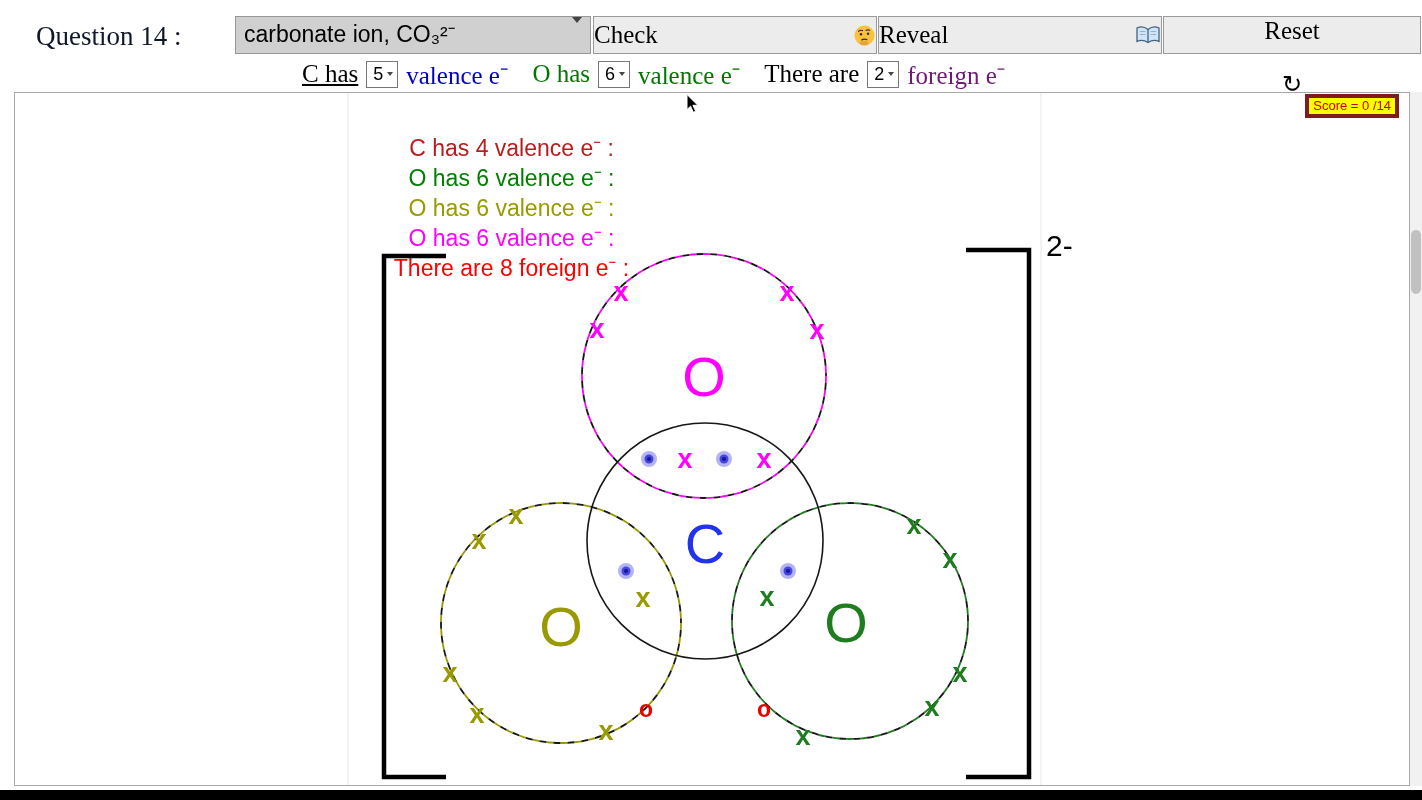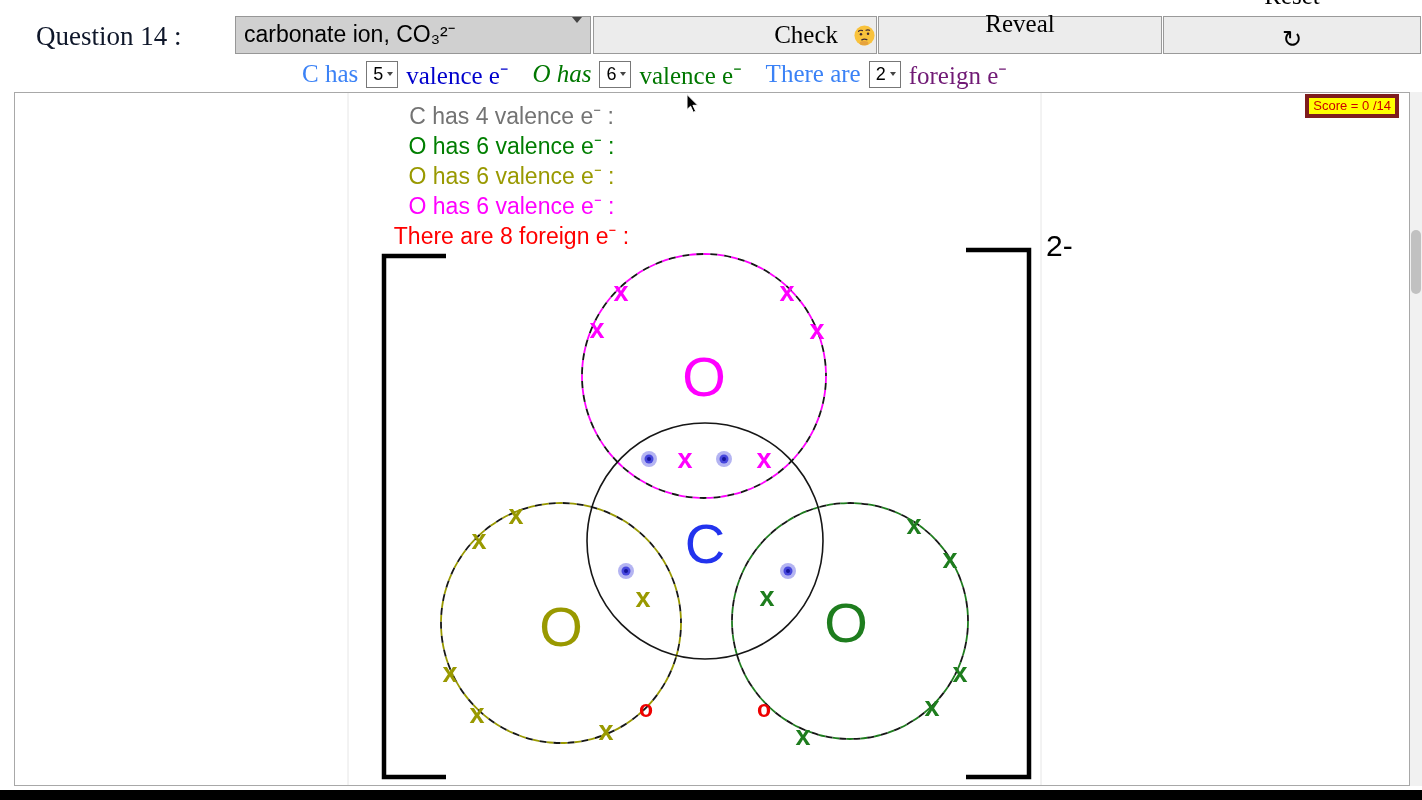--- a/index.html
+++ b/index.html
@@ -9,23 +9,23 @@
 
   
   .q-label { position:absolute; left:36px; top:21px; font-size:27px; color:#0f172a; }
   .mol-select { position:absolute; left:235px; top:16px; width:356px; height:38px;
     background:#d0d0d0; border:1px solid #979797; display:flex; 
     padding:0 8px; font-family:"Liberation Sans", sans-serif; font-size:23px; color:#000; cursor:pointer; }
   .chev { margin-left:auto; width:0; height:0; border-left:5px solid transparent;
     border-right:5px solid transparent; border-top:6px solid #444; }
   .tbtn { position:absolute; top:16px; height:38px; background:#ececec; border:1px solid #9a9a9a;
     font-family:"Liberation Serif", serif; font-size:25px; color:#000;
-    display:flex; align-items:center; justify-content:flex-end; gap:15px; cursor:pointer; }
+    display:flex; align-items:center; justify-content:space-between; gap:25px; cursor:pointer; }
   .tbtn.check  { left:593px; width:284px; }
-  .tbtn.reveal { left:878px; width:284px;flex-direction:column; }
+  .tbtn.reveal { left:878px; width:284px; }
   .tbtn.reset  { left:1163px; width:258px;flex-direction:column; }
   .reset-glyph { font-size:24px; font-family:"DejaVu Sans", sans-serif; }
 
   
   .controls { position:absolute; left:302px; top:58px; height:32px; display:flex;
     align-items:center; gap:8px; font-size:25px; white-space:nowrap; }
   .mini { display:inline-flex; align-items:center; height:27px; min-width:30px;
     border:1px solid #777; background:#fff; padding:0 4px 0 6px; gap:4px;
     font-family:"Liberation Sans", sans-serif; font-size:18px; color:#000; cursor:pointer; }
   .mchev { width:0; height:0; border-left:3.5px solid transparent;
@@ -87,46 +87,46 @@
       </svg>
     </button>
 
     <button class="tbtn reset">
       <span>Reset</span>
       <span class="reset-glyph">↻</span>
     </button>
   </div>
 
   <div class="controls">
-    <span style="color: #3b82f6;">C has</span>
+    <span style="color: #000000; text-decoration: underline;">C has</span>
     <span class="mini">
       <span>5</span>
       <i class="mchev"></i>
     </span>
     <span style="color: rgb(0, 0, 204);">valence e⁻</span>
     <span class="grp-gap"></span>
-    <span style="color: rgb(0, 119, 0); font-style: italic;">O has</span>
+    <span style="color: rgb(0, 119, 0);">O has</span>
     <span class="mini">
       <span>6</span>
       <i class="mchev"></i>
     </span>
     <span style="color: rgb(0, 119, 0);">valence e⁻</span>
     <span class="grp-gap"></span>
-    <span style="color: #3b82f6;">There are</span>
+    <span style="color: #000000;">There are</span>
     <span class="mini">
       <span>2</span>
       <i class="mchev"></i>
     </span>
     <span style="color: #701a75;">foreign e⁻</span>
   </div>
 
   <div class="canvas">
     <div class="score">Score = 0 /14</div>
     <div class="legend" id="legend">
-        <div style="color: #737373;">C has 4 valence e⁻ :</div>
+        <div style="color: #b91c1c; margin-top: 32px;">C has 4 valence e⁻ :</div>
         <div style="color: rgb(0, 128, 0);">O has 6 valence e⁻ :</div>
         <div style="color: rgb(153, 153, 0);">O has 6 valence e⁻ :</div>
         <div style="color: rgb(255, 0, 255);">O has 6 valence e⁻ :</div>
         <div style="color: rgb(255, 0, 0);">There are 8 foreign e⁻ :</div>
       </div>
     <svg id="diagram-svg" width="1394" height="692" viewBox="0 0 1394 692">
         <line x1="333" y1="0" x2="333" y2="692" stroke="#e6e6e6" stroke-width="1"></line>
         <line x1="1026" y1="0" x2="1026" y2="692" stroke="#e6e6e6" stroke-width="1"></line>
         <path d="M 431 163 L 369 163 L 369 684 L 431 684" fill="none" stroke="#000" stroke-width="4.5"></path>
         <path d="M 951 157 L 1014 157 L 1014 684 L 951 684" fill="none" stroke="#000" stroke-width="4.5"></path>

